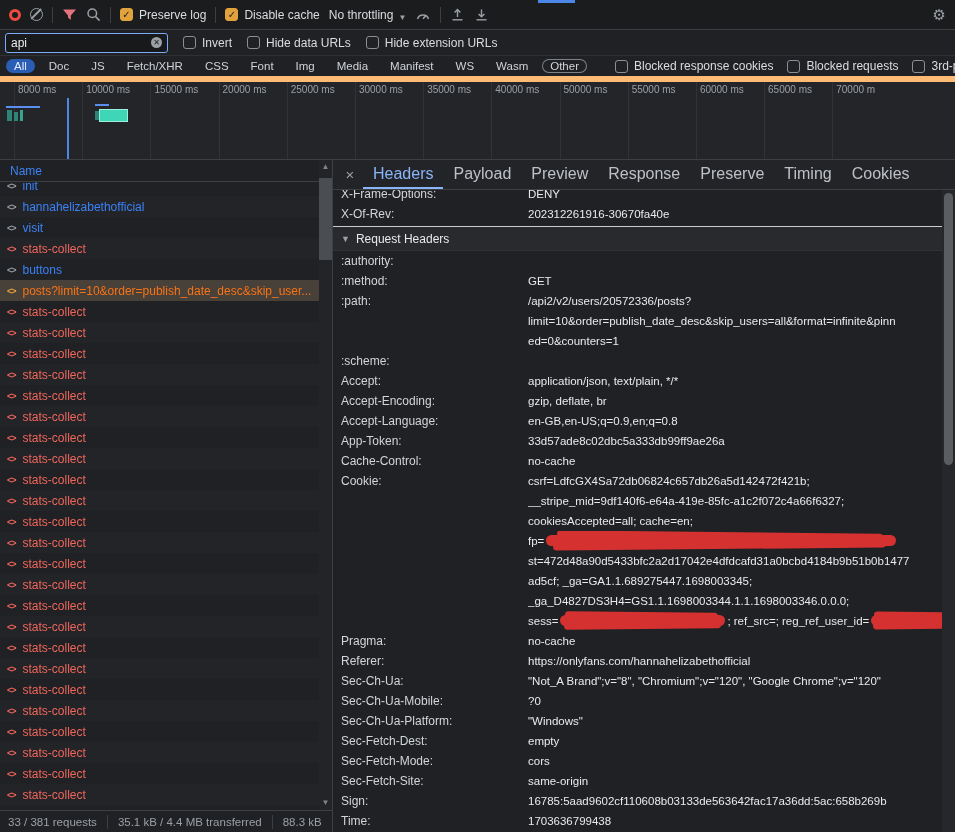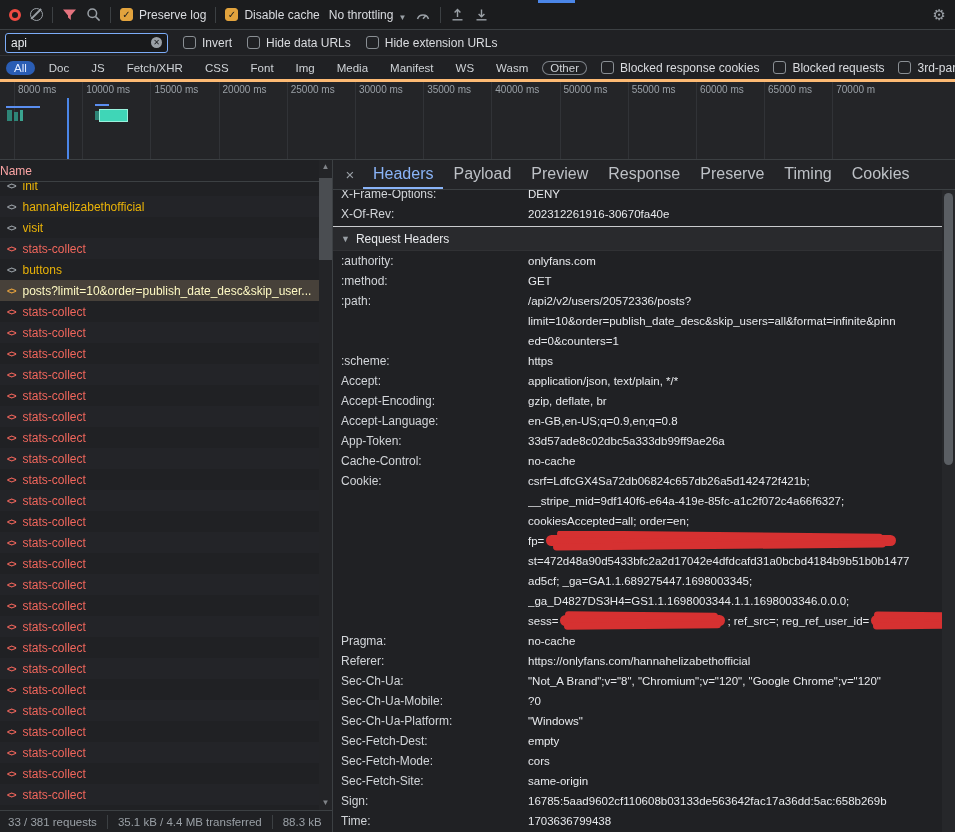--- a/index.html
+++ b/index.html
@@ -30,47 +30,47 @@
   
   .filter-row{height:26px;display:flex;align-items:center;gap:15px;padding:0 5px;
               border-bottom:1px solid #303134;background:#202124}
   .filter-input{display:inline-flex;align-items:center;width:163px;height:20px;padding:0 5px;
                 background:#18191b;border:1px solid #7cacf8;border-radius:3px}
   .filter-text{flex:1;color:#e8eaed}
   .clear-x{width:11px;height:11px;border-radius:50%;background:#9aa0a6;color:#18191b;
            font-size:8px;line-height:11px;text-align:center;font-weight:700}
 
   
-  .chips-row{height:26px;display:flex;align-items:center;gap:6px;padding:0 6px;border-bottom:3px solid #fdba74}
+  .chips-row{height:26px;display:flex;align-items:center;gap:20px;padding:0 6px;border-bottom:6px solid #fdba74}
   .chips{display:flex;gap:6px;align-items:center}
   .chip{padding:1px 8px;border-radius:8px;color:#cfd3d7;font-size:11.5px;white-space:nowrap}
   .chip.active{background:#2a5db4;color:#e4edff}
   .chip.focused{box-shadow:inset 0 0 0 1px #7d8288;border-radius:7px}
   .chip-checkboxes{display:flex;gap:14px;margin-left:8px}
 
   
   .timeline{position:relative;height:78px;border-bottom:1px solid #3c4043;background:#242528;overflow:hidden}
   .tl-ticks{display:flex;height:100%;padding-left:14px}
   .tl-col{width:68.2px;flex:0 0 auto;border-left:1px solid #313337;padding:2px 0 0 3px}
   .tl-label{font-size:10px;color:#9aa0a6;white-space:nowrap}
   .tl-bar{position:absolute}
 
   
   .content{position:absolute;top:160px;left:0;right:0;bottom:0;display:flex}
   .left-panel{position:relative;width:332px;flex:0 0 auto;background:#202124}
-  .list-header{height:22px;line-height:22px;padding-left:0;color:#fca5a5;
+  .list-header{height:22px;line-height:22px;padding-left:10px;color:#3b82f6;
                border-bottom:1px solid #3c4043}
   .rows-viewport{position:absolute;top:22px;bottom:22px;left:0;right:13px;overflow:hidden}
   .req-row{display:flex;align-items:center;height:21px;gap:7px;padding-left:7px;white-space:nowrap}
   .req-row:nth-child(even){background:#232428}
   .req-icon{font-size:9px;font-weight:700;color:#9aa0a6;letter-spacing:-1px;flex:0 0 auto}
-  .req-label{overflow:hidden;color:#eab308}
+  .req-label{overflow:hidden;color:#3b82f6}
   .req-row.error .req-label,.req-row.error .req-icon{color:#f0665c}
   .req-row.selected{background:#47413a}
-  .req-row.selected .req-label{color:#fef9c3}
+  .req-row.selected .req-label{color:#f97316}
   .req-row.selected .req-icon{color:#e8a33d}
   .req-row.partial{margin-top:-7px}
 
   .vscroll{position:absolute;width:13px;display:flex;flex-direction:column;align-items:center}
   .vscroll.left{right:0;top:0;bottom:22px;background:#232427}
   .vscroll .arr{font-size:8px;color:#808489;height:14px;line-height:14px}
   .vscroll .thumb{width:13px;background:#4a4d51}
   .vscroll.left .thumb{height:82px;margin-top:4px}
   .vscroll.left .arr.down{margin-top:auto}
   .vscroll.right{right:0;top:30px;bottom:0;background:#26272a}
@@ -442,43 +442,37 @@
             </div>
           </div>
         <div class="section-divider"></div>
         <div class="section-head">
           <span class="tri">▼</span>
           <span>Request Headers</span>
         </div>
         <div class="hgroup">
             <div class="hdr-row">
               <div class="hdr-name">:authority:</div>
-              <div class="hdr-val">
-                <div class="hdr-line"><span>onlyfans.com</span></div>
-              </div>
             </div>
             <div class="hdr-row">
               <div class="hdr-name">:method:</div>
               <div class="hdr-val">
                 <div class="hdr-line"><span>GET</span></div>
               </div>
             </div>
             <div class="hdr-row">
               <div class="hdr-name">:path:</div>
               <div class="hdr-val">
                 <div class="hdr-line"><span>/api2/v2/users/20572336/posts?</span></div>
                 <div class="hdr-line"><span>limit=10&amp;order=publish_date_desc&amp;skip_users=all&amp;format=infinite&amp;pinn</span></div>
                 <div class="hdr-line"><span>ed=0&amp;counters=1</span></div>
               </div>
             </div>
             <div class="hdr-row">
               <div class="hdr-name">:scheme:</div>
-              <div class="hdr-val">
-                <div class="hdr-line"><span>https</span></div>
-              </div>
             </div>
             <div class="hdr-row">
               <div class="hdr-name">Accept:</div>
               <div class="hdr-val">
                 <div class="hdr-line"><span>application/json, text/plain, */*</span></div>
               </div>
             </div>
             <div class="hdr-row">
               <div class="hdr-name">Accept-Encoding:</div>
               <div class="hdr-val">
@@ -501,21 +495,21 @@
               <div class="hdr-name">Cache-Control:</div>
               <div class="hdr-val">
                 <div class="hdr-line"><span>no-cache</span></div>
               </div>
             </div>
             <div class="hdr-row">
               <div class="hdr-name">Cookie:</div>
               <div class="hdr-val">
                 <div class="hdr-line"><span>csrf=LdfcGX4Sa72db06824c657db26a5d142472f421b;</span></div>
                 <div class="hdr-line"><span>__stripe_mid=9df140f6-e64a-419e-85fc-a1c2f072c4a66f6327;</span></div>
-                <div class="hdr-line"><span>cookiesAccepted=all; order=en;</span></div>
+                <div class="hdr-line"><span>cookiesAccepted=all; cache=en;</span></div>
                 <div class="hdr-line"><span>fp=</span><div class="redact" style="width: 350px;"></div></div>
                 <div class="hdr-line"><span>st=472d48a90d5433bfc2a2d17042e4dfdcafd31a0bcbd4184b9b51b0b1477</span></div>
                 <div class="hdr-line"><span>ad5cf; _ga=GA1.1.689275447.1698003345;</span></div>
                 <div class="hdr-line"><span>_ga_D4827DS3H4=GS1.1.1698003344.1.1.1698003346.0.0.0;</span></div>
                 <div class="hdr-line"><span>sess=</span><div class="redact" style="width: 165px;"></div><span>; ref_src=; reg_ref_user_id=</span><div class="redact" style="width: 100px;"></div></div>
               </div>
             </div>
             <div class="hdr-row">
               <div class="hdr-name">Pragma:</div>
               <div class="hdr-val">

